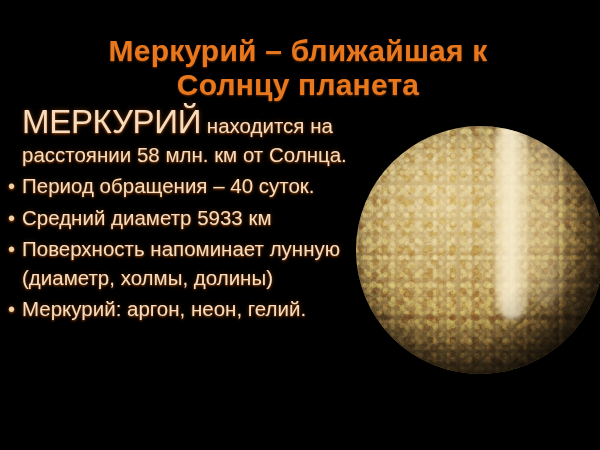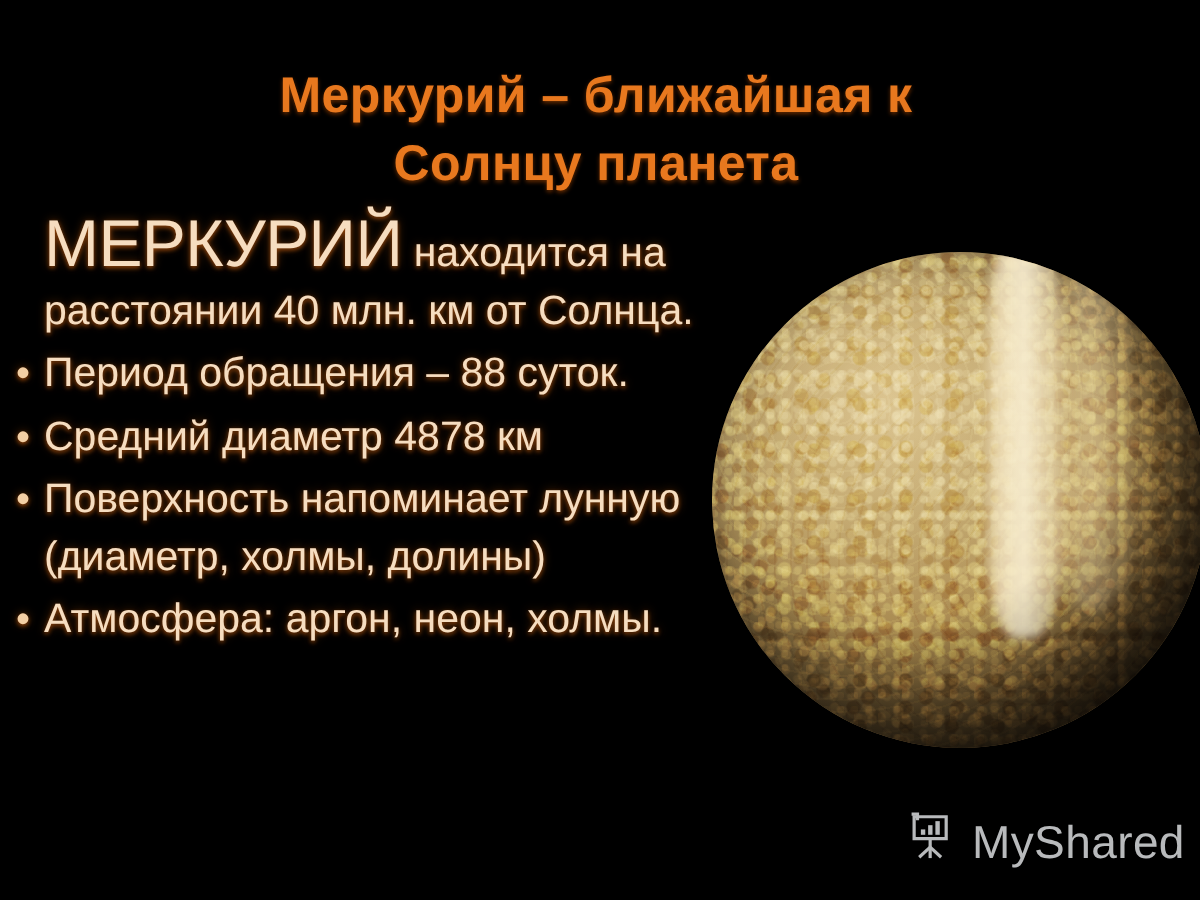--- a/index.html
+++ b/index.html
@@ -17,21 +17,21 @@
   }
 
   
   #title {
     position: absolute;
     top: 14px;
     left: 0;
     width: 596px;
     text-align: center;
     color: #e8781e;
-    font-size: 25px;
+    font-size: 30px;
     font-weight: bold;
     line-height: 34px;
     letter-spacing: 0.2px;
     text-shadow: 0 1px 2px rgba(120,50,0,0.85);
     white-space: pre-line;
   }
 
   
   #body-text {
     position: absolute;
@@ -184,69 +184,49 @@
 </head>
 <body>
 
 <div id="slide">
 
   <h1 id="title">Меркурий – ближайшая к
 Солнцу планета</h1>
 
   <div id="body-text">
 
-    <p class="para"><span class="lead">МЕРКУРИЙ</span><span> находится на расстоянии 40 млн. км от Солнца.</span></p>
-
-    <div class="bullet-row">
-      <span class="dot">•</span>
-      <span class="btext">Период обращения – 88 суток.</span>
-    </div>
-
-    <div class="bullet-row">
-      <span class="dot">•</span>
-      <span class="btext">Средний диаметр 4878 км</span>
+    <p class="para"><span class="lead">МЕРКУРИЙ</span><span> находится на расстоянии 58 млн. км от Солнца.</span></p>
+
+    <div class="bullet-row">
+      <span class="dot">•</span>
+      <span class="btext">Период обращения – 40 суток.</span>
+    </div>
+
+    <div class="bullet-row">
+      <span class="dot">•</span>
+      <span class="btext">Средний диаметр 5933 км</span>
     </div>
 
     <div class="bullet-row">
       <span class="dot">•</span>
       <span class="btext">Поверхность напоминает лунную (диаметр, холмы, долины)</span>
     </div>
 
     <div class="bullet-row">
       <span class="dot">•</span>
-      <span class="btext">Атмосфера: аргон, неон, холмы.</span>
+      <span class="btext">Меркурий: аргон, неон, гелий.</span>
     </div>
 
   </div>
 
   <div id="planet-wrap">
     <div id="planet">
       <div class="tex1"></div>
       <div class="tex2"></div>
       <div class="tex3"></div>
       <div class="streak"></div>
       <div class="streak2"></div>
       <div class="limb"></div>
     </div>
   </div>
 
-  <div id="watermark">
-    <span>
-      <svg width="27" height="27" viewBox="0 0 32 32" aria-hidden="true">
-        <g fill="none" stroke="#d2d4d6" stroke-width="1.9">
-          <path d="M6 4 h19 v13 h-19 z"></path>
-          <path d="M4.5 2.5 h3.5 v3.5"></path>
-          <path d="M15.5 17 v5"></path>
-          <path d="M15.5 22 l-6.5 6"></path>
-          <path d="M15.5 22 l6.5 6"></path>
-          <path d="M15.5 22 v6.5"></path>
-        </g>
-        <g fill="#d2d4d6">
-          <rect x="10" y="11.5" width="2.6" height="3.2"></rect>
-          <rect x="14.3" y="9" width="2.6" height="5.7"></rect>
-          <rect x="18.6" y="6.6" width="2.6" height="8.1"></rect>
-        </g>
-      </svg>
-    </span>
-    <span class="wm-text">MyShared</span>
-  </div>
 
 </div>
 
 </body></html>

